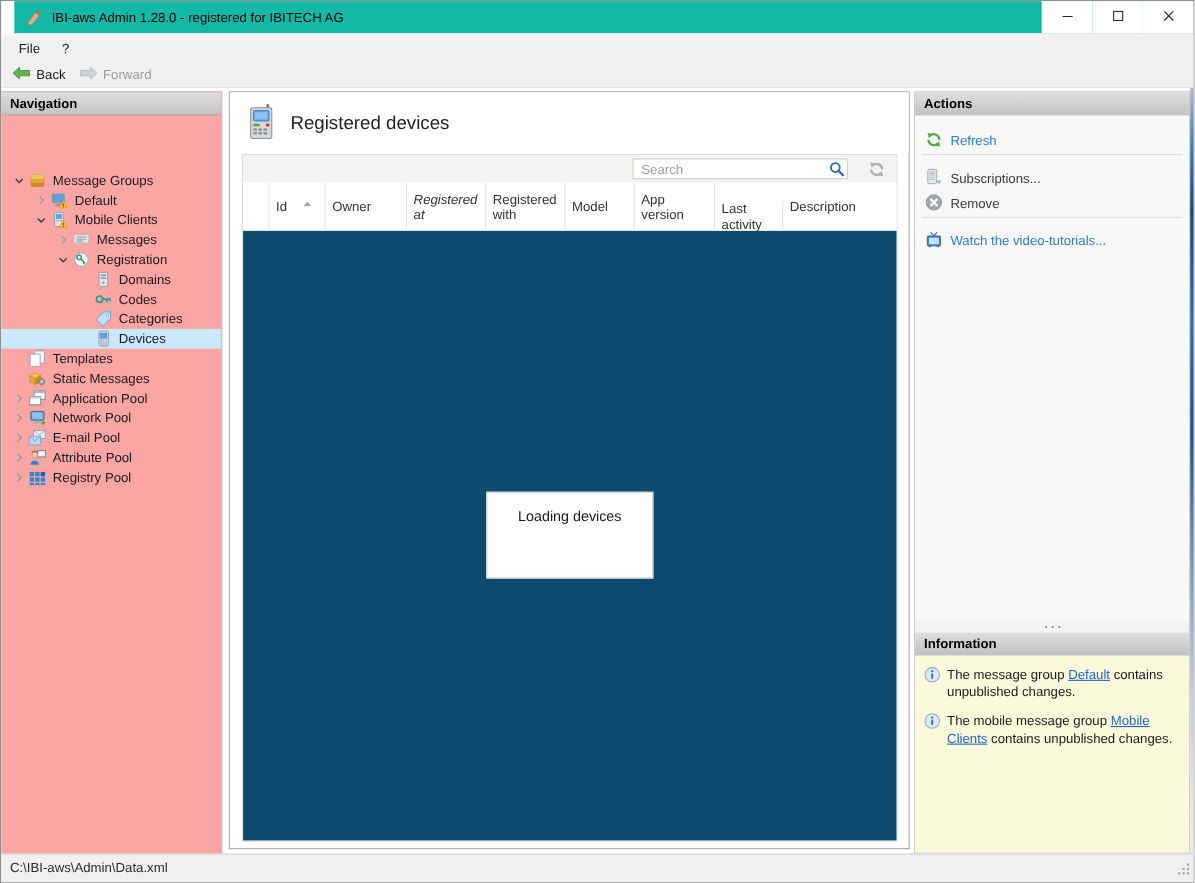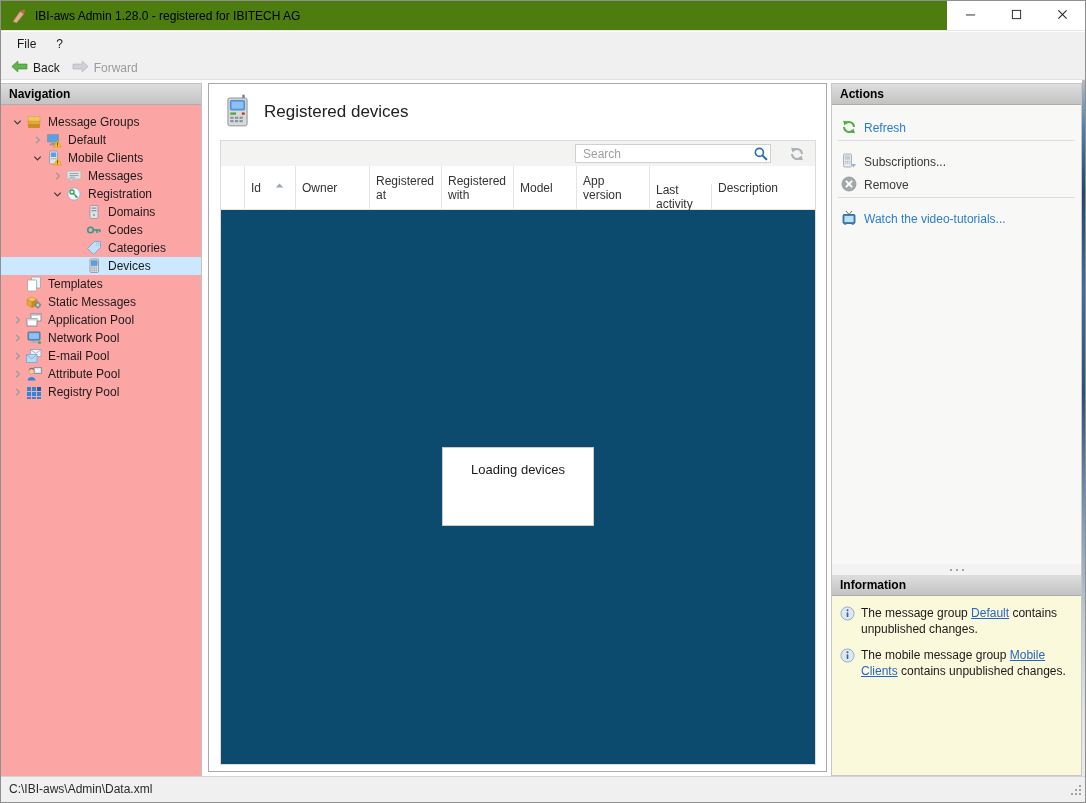--- a/index.html
+++ b/index.html
@@ -1,21 +1,21 @@
 <!DOCTYPE html>
 <html><head>
 <meta charset="utf-8">
 <style>
   * { box-sizing: border-box; margin: 0; padding: 0; }
   html,body { width:1086px; height:803px; }
   body { font-family: "Liberation Sans", "DejaVu Sans", sans-serif; font-size: 12px; color:#1a1a1a; background:#fff; }
   .window { position:relative; width:1086px; height:803px; background:#fff; border:1px solid #8f8f8f; overflow:hidden; }
 
   
-  .titlebar { position:absolute; top:0; left:0; right:0; height:30px; background:#4d7c0f; border-bottom:1px solid #e6e6e6; }
+  .titlebar { position:absolute; top:0; left:12px; right:0; height:30px; background:#14b8a6; border-bottom:1px solid #e6e6e6; }
   .titlebar .app-icon { position:absolute; left:10px; top:7px; width:16px; height:16px; }
   .titlebar .title { position:absolute; left:34px; top:0; line-height:30px; font-size:12px; color:#000; }
   .win-buttons { position:absolute; right:0; top:0; height:29px; display:flex; }
   .win-btn { width:46px; height:29px; display:flex; align-items:center; justify-content:center; background:#fff; border:none; cursor:default; }
 
   
   .menubar { position:absolute; top:31px; left:0; right:0; height:24px; background:#f0f0f0; display:flex; align-items:center; }
   .menu-item { padding:0 10px; height:24px; line-height:24px; color:#1a1a1a; }
   .menu-item:first-child { margin-left:6px; }
 
@@ -25,21 +25,21 @@
   .tool-btn:first-child { margin-left:4px; }
   .tool-btn .lbl { color:#1a1a1a; }
   .tool-btn.disabled .lbl { color:#9b9b9b; }
 
   
   .panel-header { height:21px; line-height:20px; padding-left:8px; font-weight:bold; color:#000;
     background:linear-gradient(#dedede,#c3c3c3); border-bottom:1px solid #adadad; }
 
   
   .nav-panel { position:absolute; left:0px; top:82px; width:201px; height:709px; background:#fca5a5; border:1px solid #c3c3c3; border-left:none; }
-  .nav-tree { padding-top:8px; }
+  .nav-tree { padding-top:26px;margin-top:24px; }
   .tree-row { height:18px; display:flex; align-items:center; cursor:default; white-space:nowrap; }
   .tree-row.selected { background:#cbe8fe; }
   .tree-chevron { width:17px; height:16px; display:inline-flex; align-items:center; justify-content:center; flex:none; }
   .tree-icon { width:16px; height:16px; margin-right:6px; display:inline-flex; align-items:center; justify-content:center; flex:none; }
   .tree-label { color:#1a1a1a; }
 
   
   .main-panel { position:absolute; left:207px; top:82px; width:619px; height:689px; background:#fff; border:1px solid #aaa; }
   .main-header { position:absolute; top:0; left:0; right:0; height:56px; background:#fff; }
   .main-header .big-icon { position:absolute; left:17px; top:10px; }
@@ -451,21 +451,21 @@
           <div class="grid-cell" style="width: 24px; flex: 0 0 auto;"></div>
           <div class="grid-cell" style="width: 51px; flex: 0 0 auto;">
             <span>Id</span>
             <span class="sort"><svg viewBox="0 0 10 6" width="9" height="5">
                 <path d="M5 0.5 L9.5 5.5 H0.5 Z" fill="#9aa7b5"></path>
               </svg></span>
           </div>
           <div class="grid-cell" style="width: 74px; flex: 0 0 auto;">
             <span>Owner</span>
           </div>
-          <div class="grid-cell" style="width: 72px; flex: 0 0 auto;">
+          <div class="grid-cell" style="width: 72px; flex: 0 0 auto; font-style: italic;">
             <span>Registered at</span>
           </div>
           <div class="grid-cell" style="width: 72px; flex: 0 0 auto;">
             <span>Registered with</span>
           </div>
           <div class="grid-cell" style="width: 63px; flex: 0 0 auto;">
             <span>Model</span>
           </div>
           <div class="grid-cell" style="width: 73px; flex: 0 0 auto;">
             <span>App version</span>

